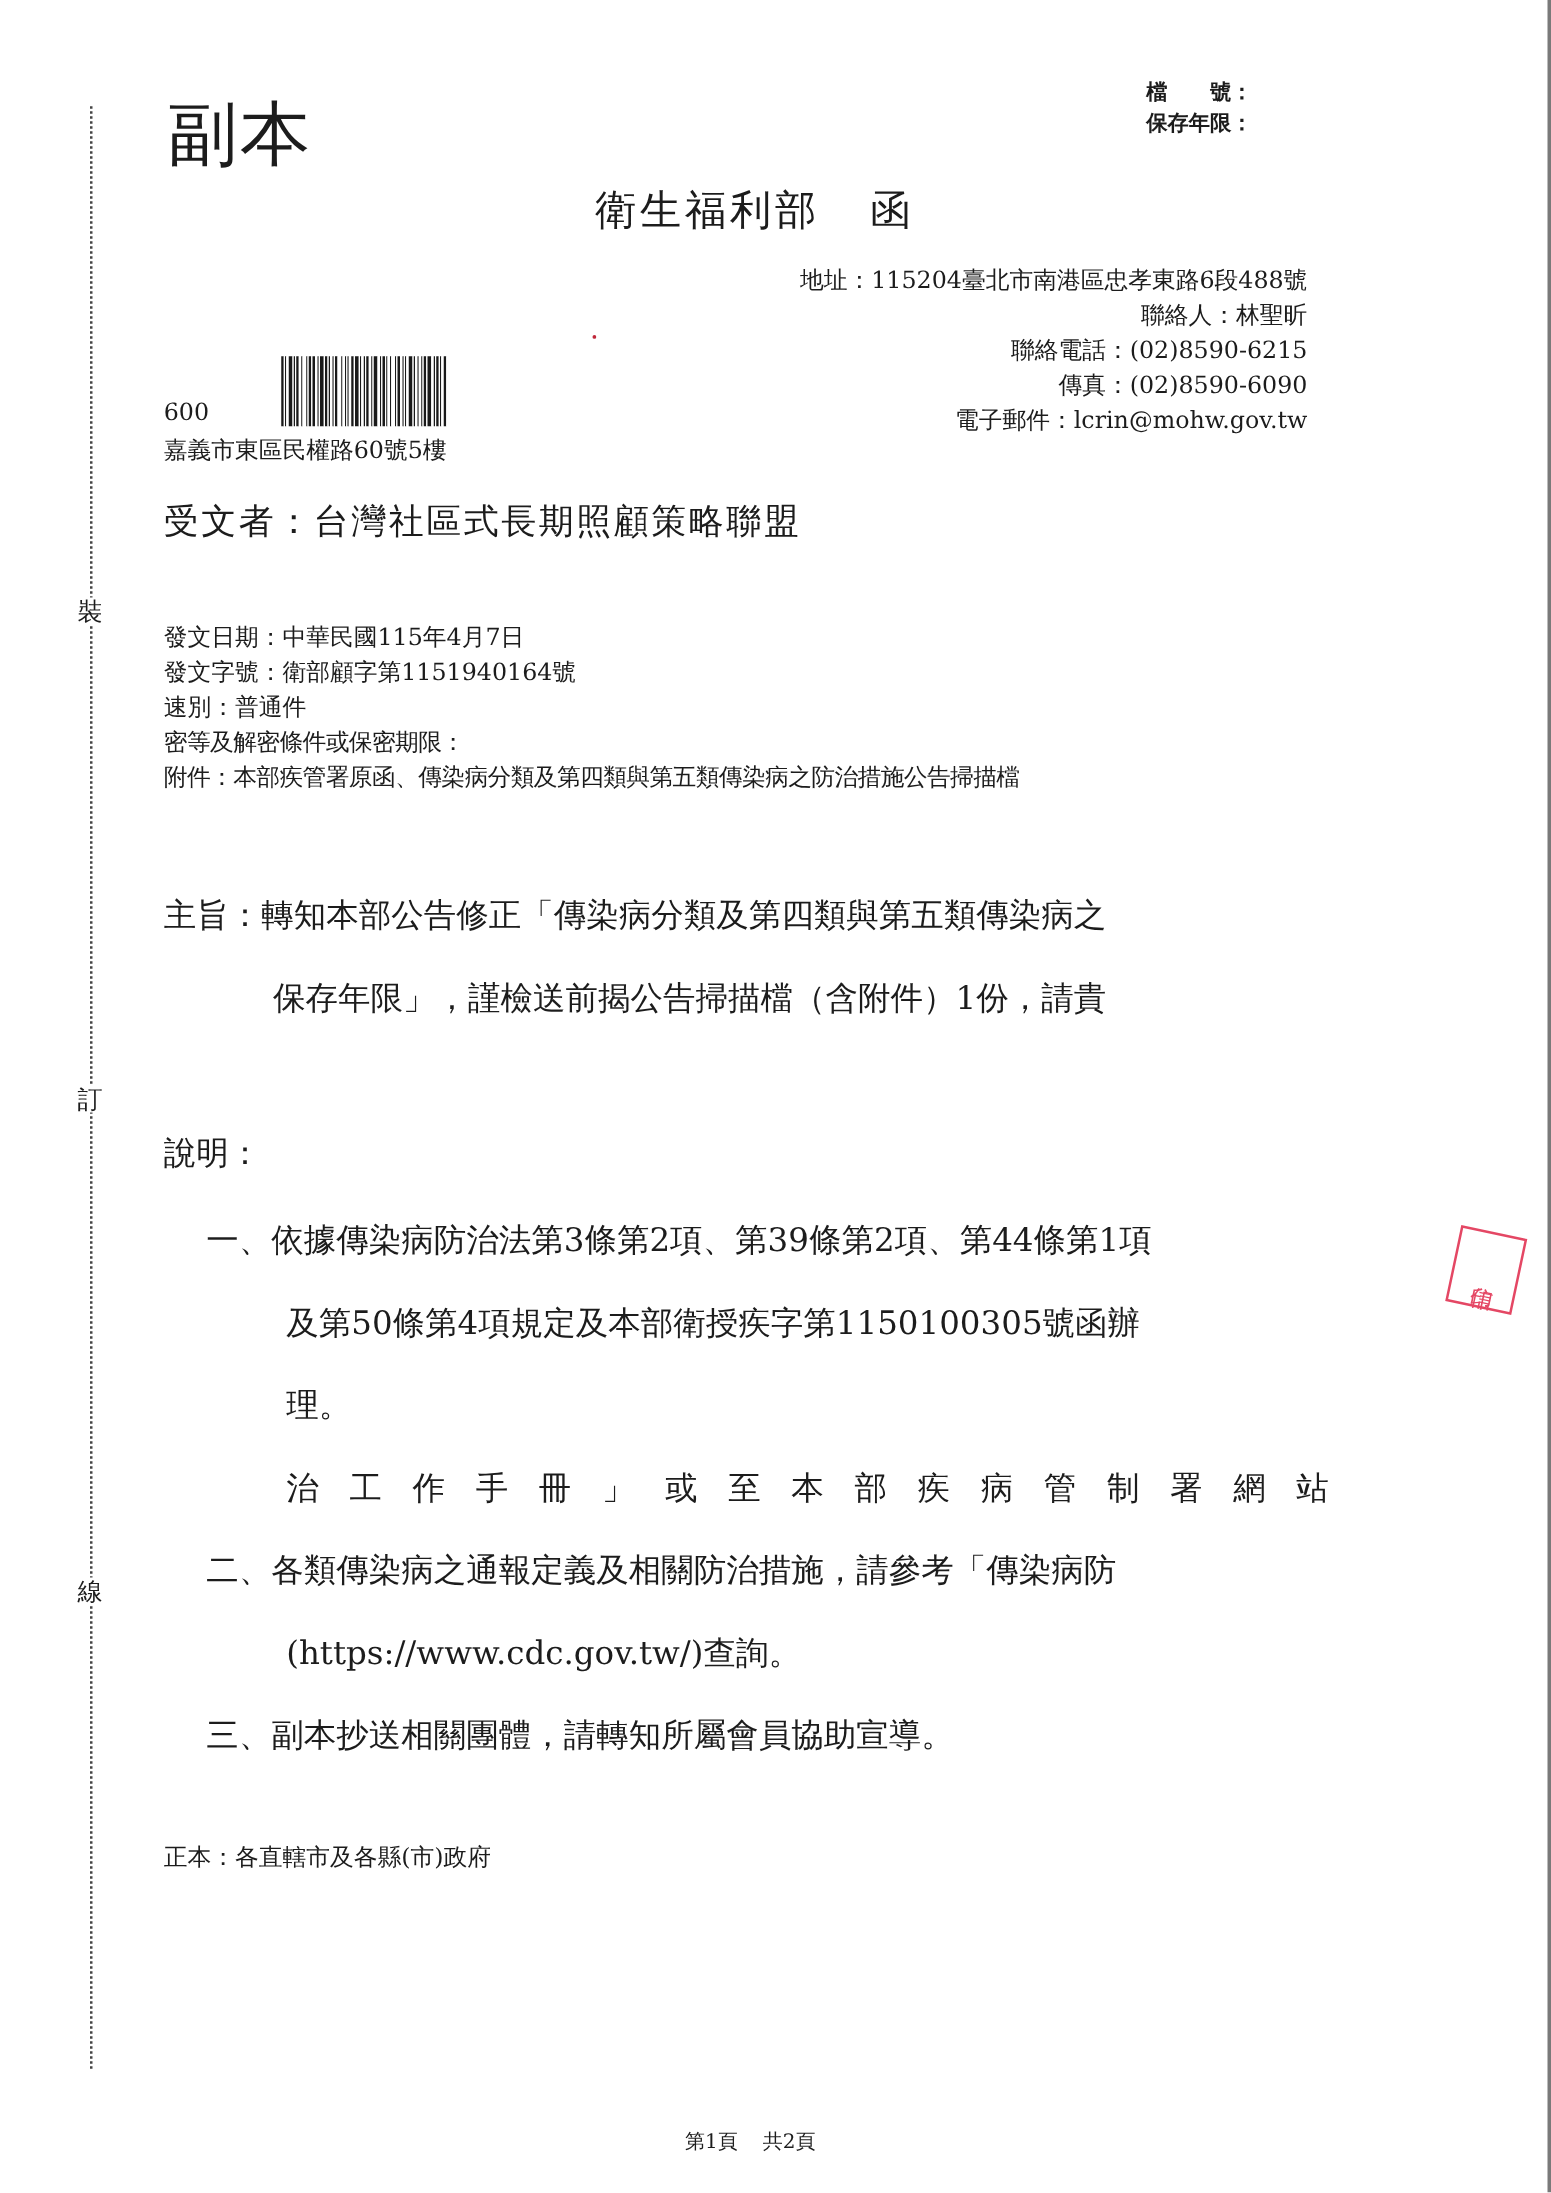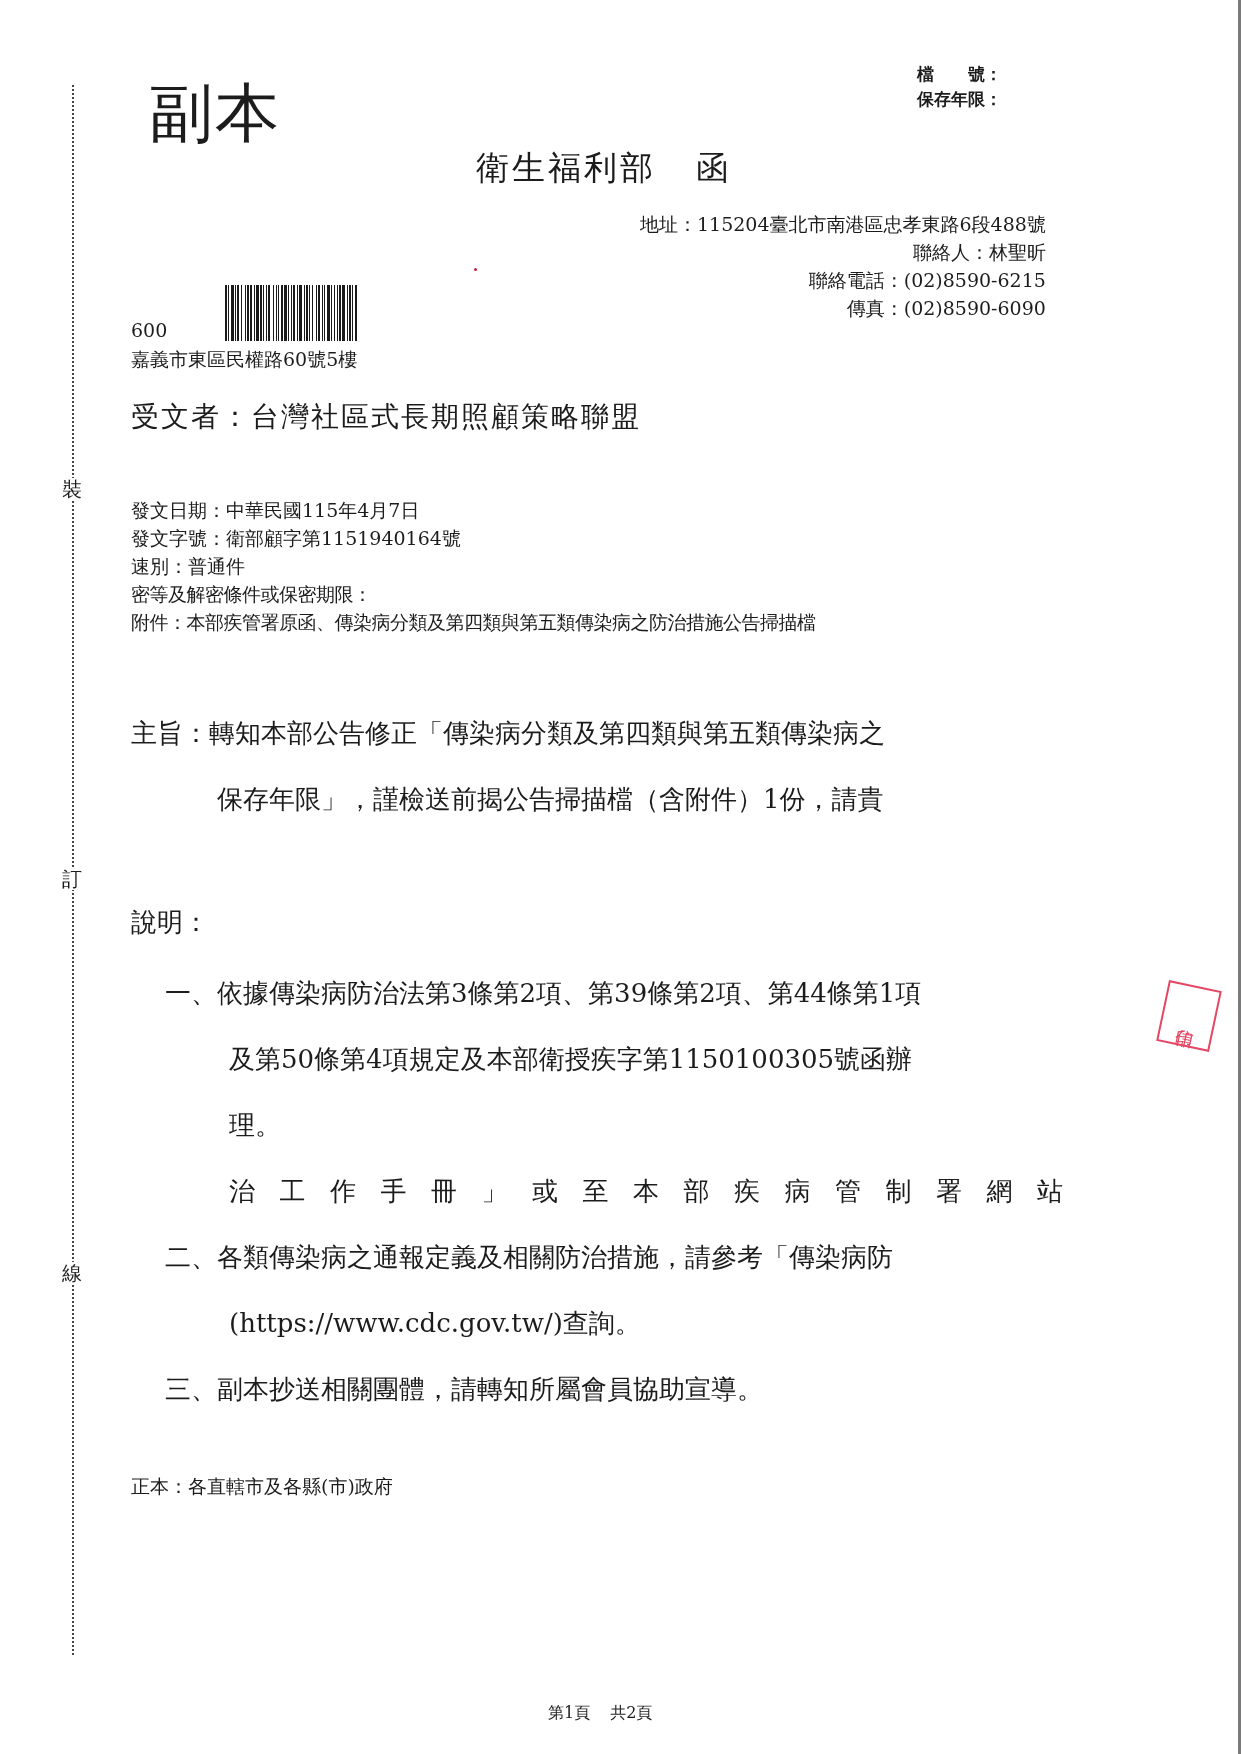--- a/index.html
+++ b/index.html
@@ -4,37 +4,37 @@
   <style>
     html, body { margin: 0; padding: 0; }
     body {
       width: 1241px; height: 1754px; background: #ffffff; position: relative; overflow: hidden;
       font-family: "DejaVu Serif", "Liberation Serif", serif; color: #1c1c1c;
     }
     .page-edge { position: absolute; top: 0; right: 0; width: 3px; height: 1754px; background: #7a7a7a; }
     .abs { position: absolute; white-space: nowrap; }
     .binding-line { position: absolute; left: 72px; top: 85px; height: 1570px; border-left: 2px dotted #444; }
     .binding-char { position: absolute; left: 62px; font-size: 20px; background: #fff; line-height: 22px; }
-    .copy-mark { left: 149px; top: 70px; font-size: 64px; letter-spacing: 2px; }
+    .copy-mark { left: 134px; top: 70px; font-size: 56px; letter-spacing: 2px; }
     .file-meta { left: 917px; top: 62px; font-size: 17px; line-height: 25px; font-weight: bold; }
     .file-meta div { white-space: nowrap; }
     .doc-title { left: 476px; top: 146px; font-size: 33px; letter-spacing: 3px; }
     .doc-title .gap { display: inline-block; width: 40px; }
     .sender-info { left: 640px; top: 210px; font-size: 19px; line-height: 28px; }
     .sender-info div { white-space: nowrap; text-align: right; }
     .barcode { position: absolute; left: 225px; top: 285px; width: 282px; height: 56px; display: flex; gap: 0; }
     .barcode span { display: block; height: 100%; background: #1a1a1a; }
     .zip { left: 131px; top: 319px; font-size: 19px; }
     .recv-addr { left: 131px; top: 347px; font-size: 19px; }
     .receiver { left: 131px; top: 398px; font-size: 28px; letter-spacing: 2px; }
     .meta-block { left: 131px; top: 496px; font-size: 19px; line-height: 28px; }
     .meta-block div { white-space: nowrap; }
     .meta-block .cond { letter-spacing: -0.5px; }
     .subject { position: absolute; left: 131px; top: 700px; font-size: 26px; line-height: 66px; }
-    .subject .line { white-space: nowrap; }
+    .subject .line { white-space: nowrap; text-align: right; }
     .subject .indent { padding-left: 86px; }
     .explain-head { left: 131px; top: 905px; font-size: 26px; }
     .explain { position: absolute; left: 165px; top: 960px; font-size: 26px; line-height: 66px; }
     .explain .line { white-space: nowrap; }
     .explain .indent { padding-left: 64px; }
     .explain .spread { letter-spacing: 24.5px; }
     .dist { left: 131px; top: 1472px; font-size: 19px; line-height: 29px; }
     .dist div { white-space: nowrap; }
     .seal {
       position: absolute; left: 1162px; top: 985px; width: 50px; height: 58px;
@@ -65,20 +65,21 @@
 
 <div class="abs doc-title">
   <span>衛生福利部</span><span class="gap"></span><span>函</span>
 </div>
 
 <div class="abs sender-info">
   <div>地址：115204臺北市南港區忠孝東路6段488號</div>
   <div>聯絡人：林聖昕</div>
   <div>聯絡電話：(02)8590-6215</div>
   <div>傳真：(02)8590-6090</div>
+  <div>電子郵件：lcrin@mohw.gov.tw</div>
 </div>
 
 <div class="red-dot"></div>
 
 <div class="barcode" id="barcode">
     <span style="width: 2px; background: rgb(26, 26, 26);"></span>
     <span style="width: 1px; background: rgb(255, 255, 255);"></span>
     <span style="width: 1px; background: rgb(26, 26, 26);"></span>
     <span style="width: 2px; background: rgb(255, 255, 255);"></span>
     <span style="width: 3px; background: rgb(26, 26, 26);"></span>

